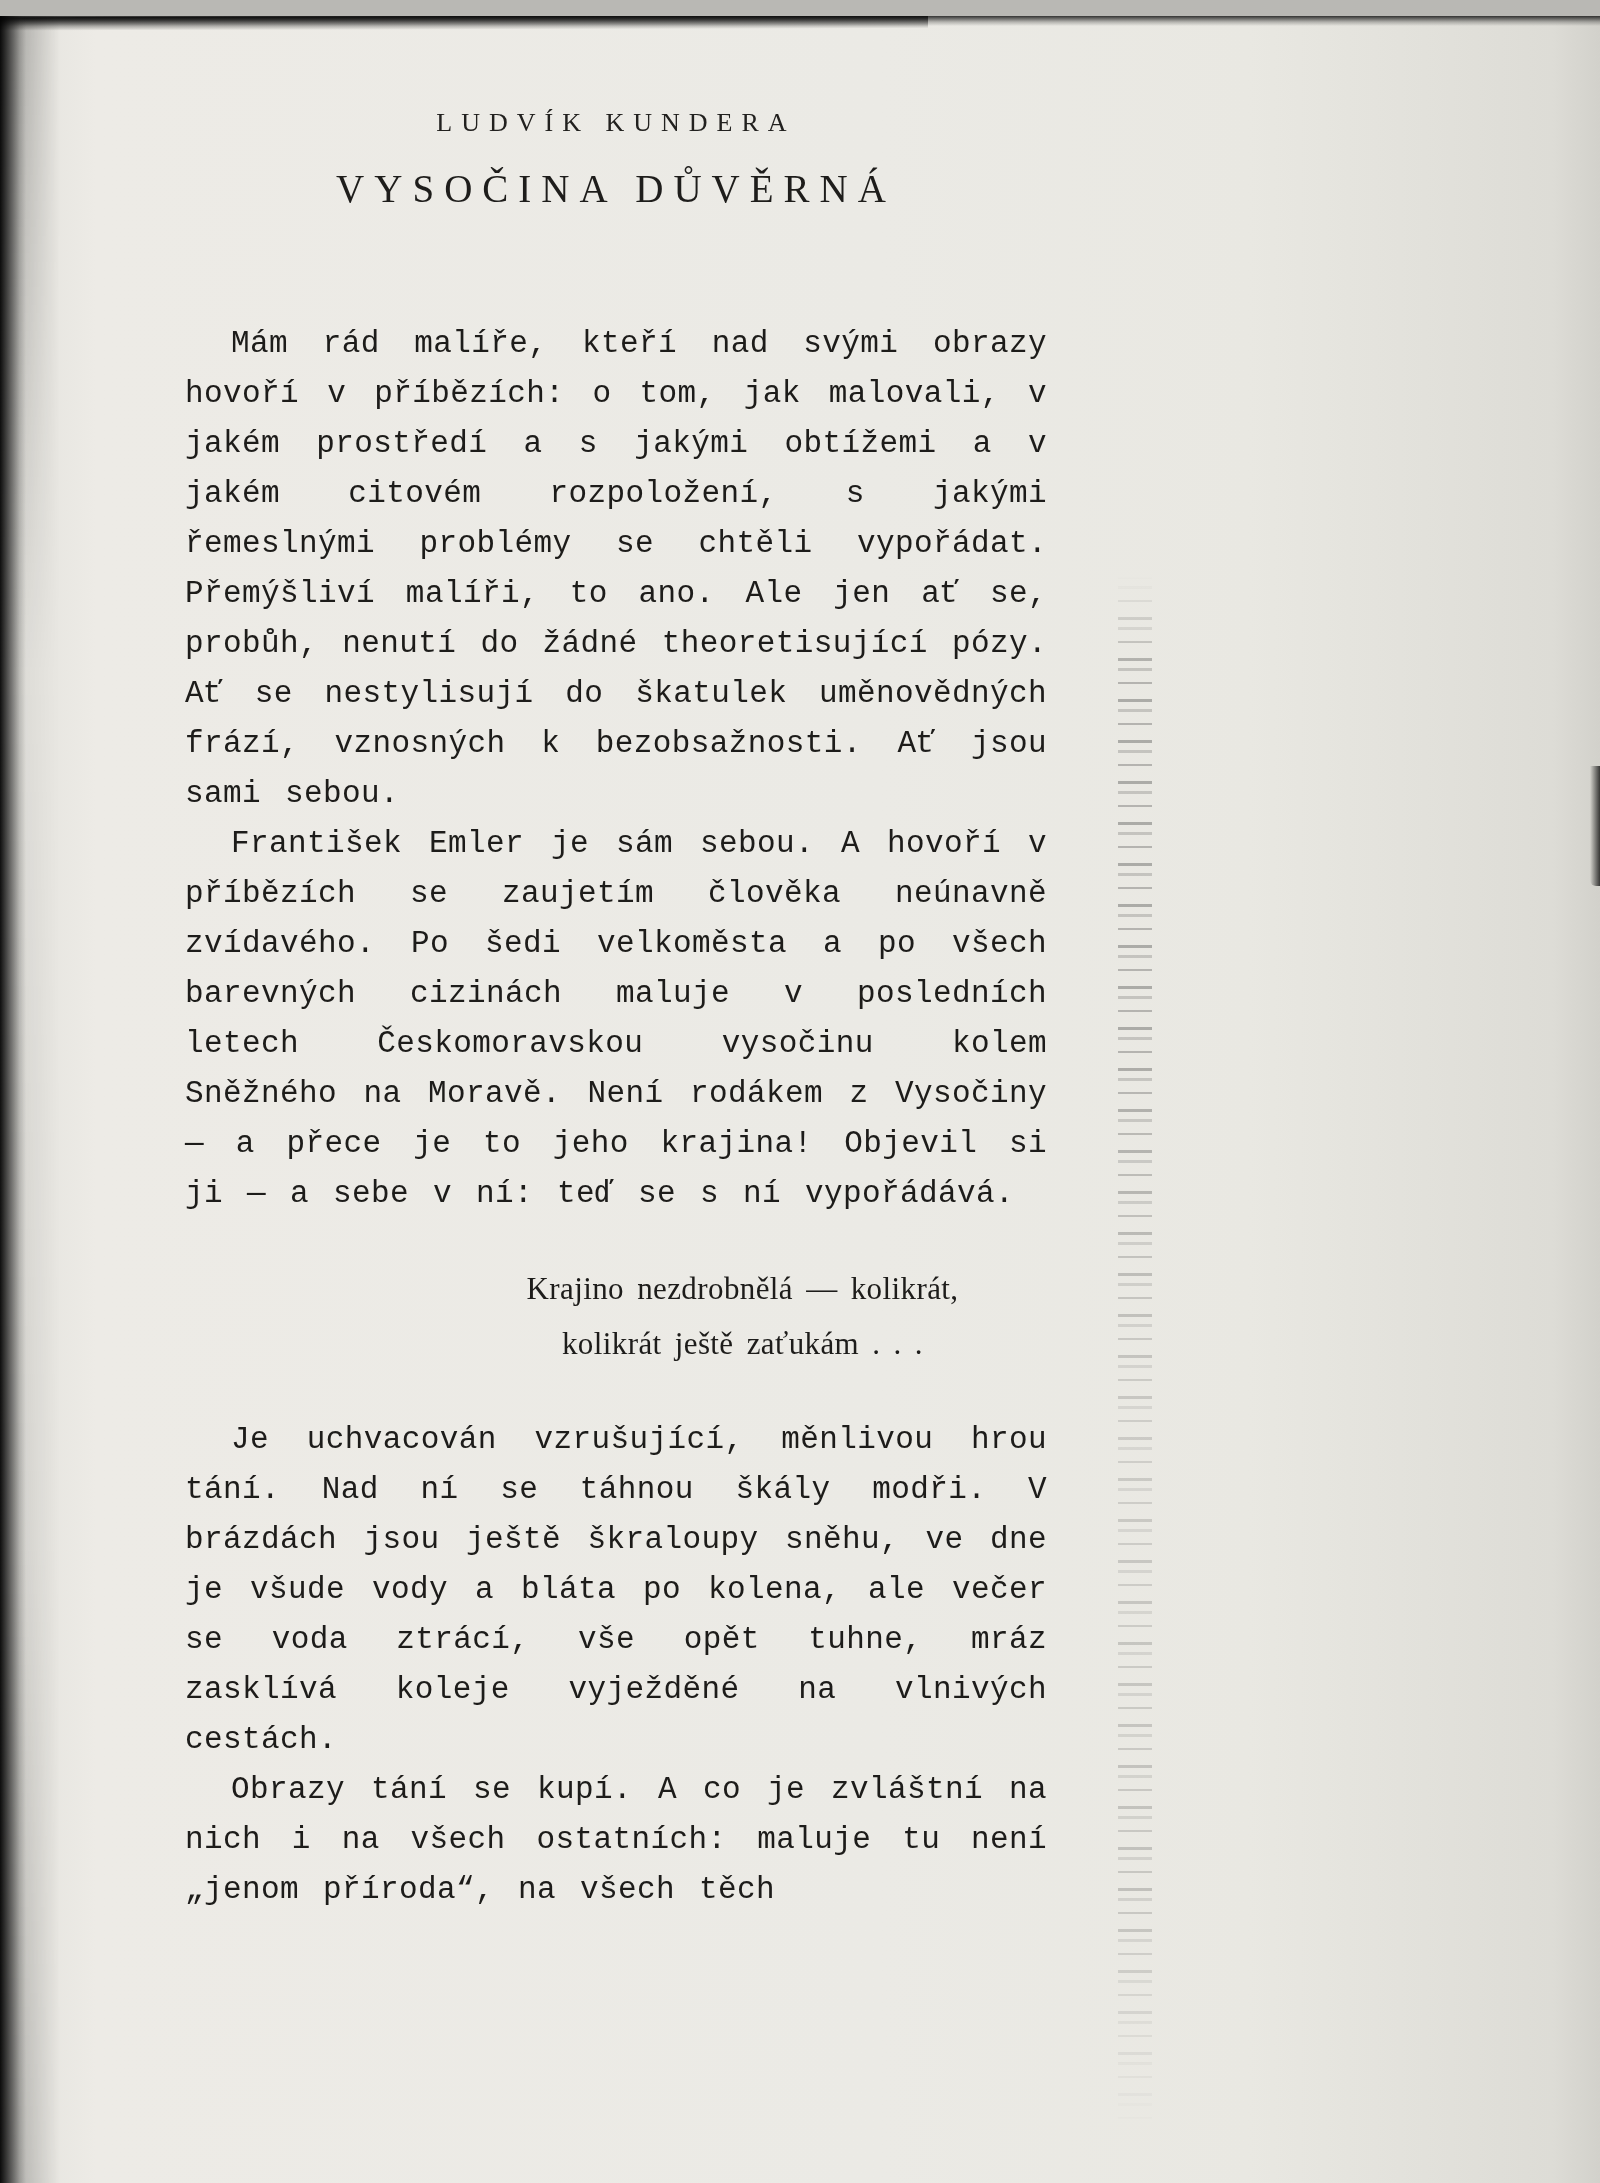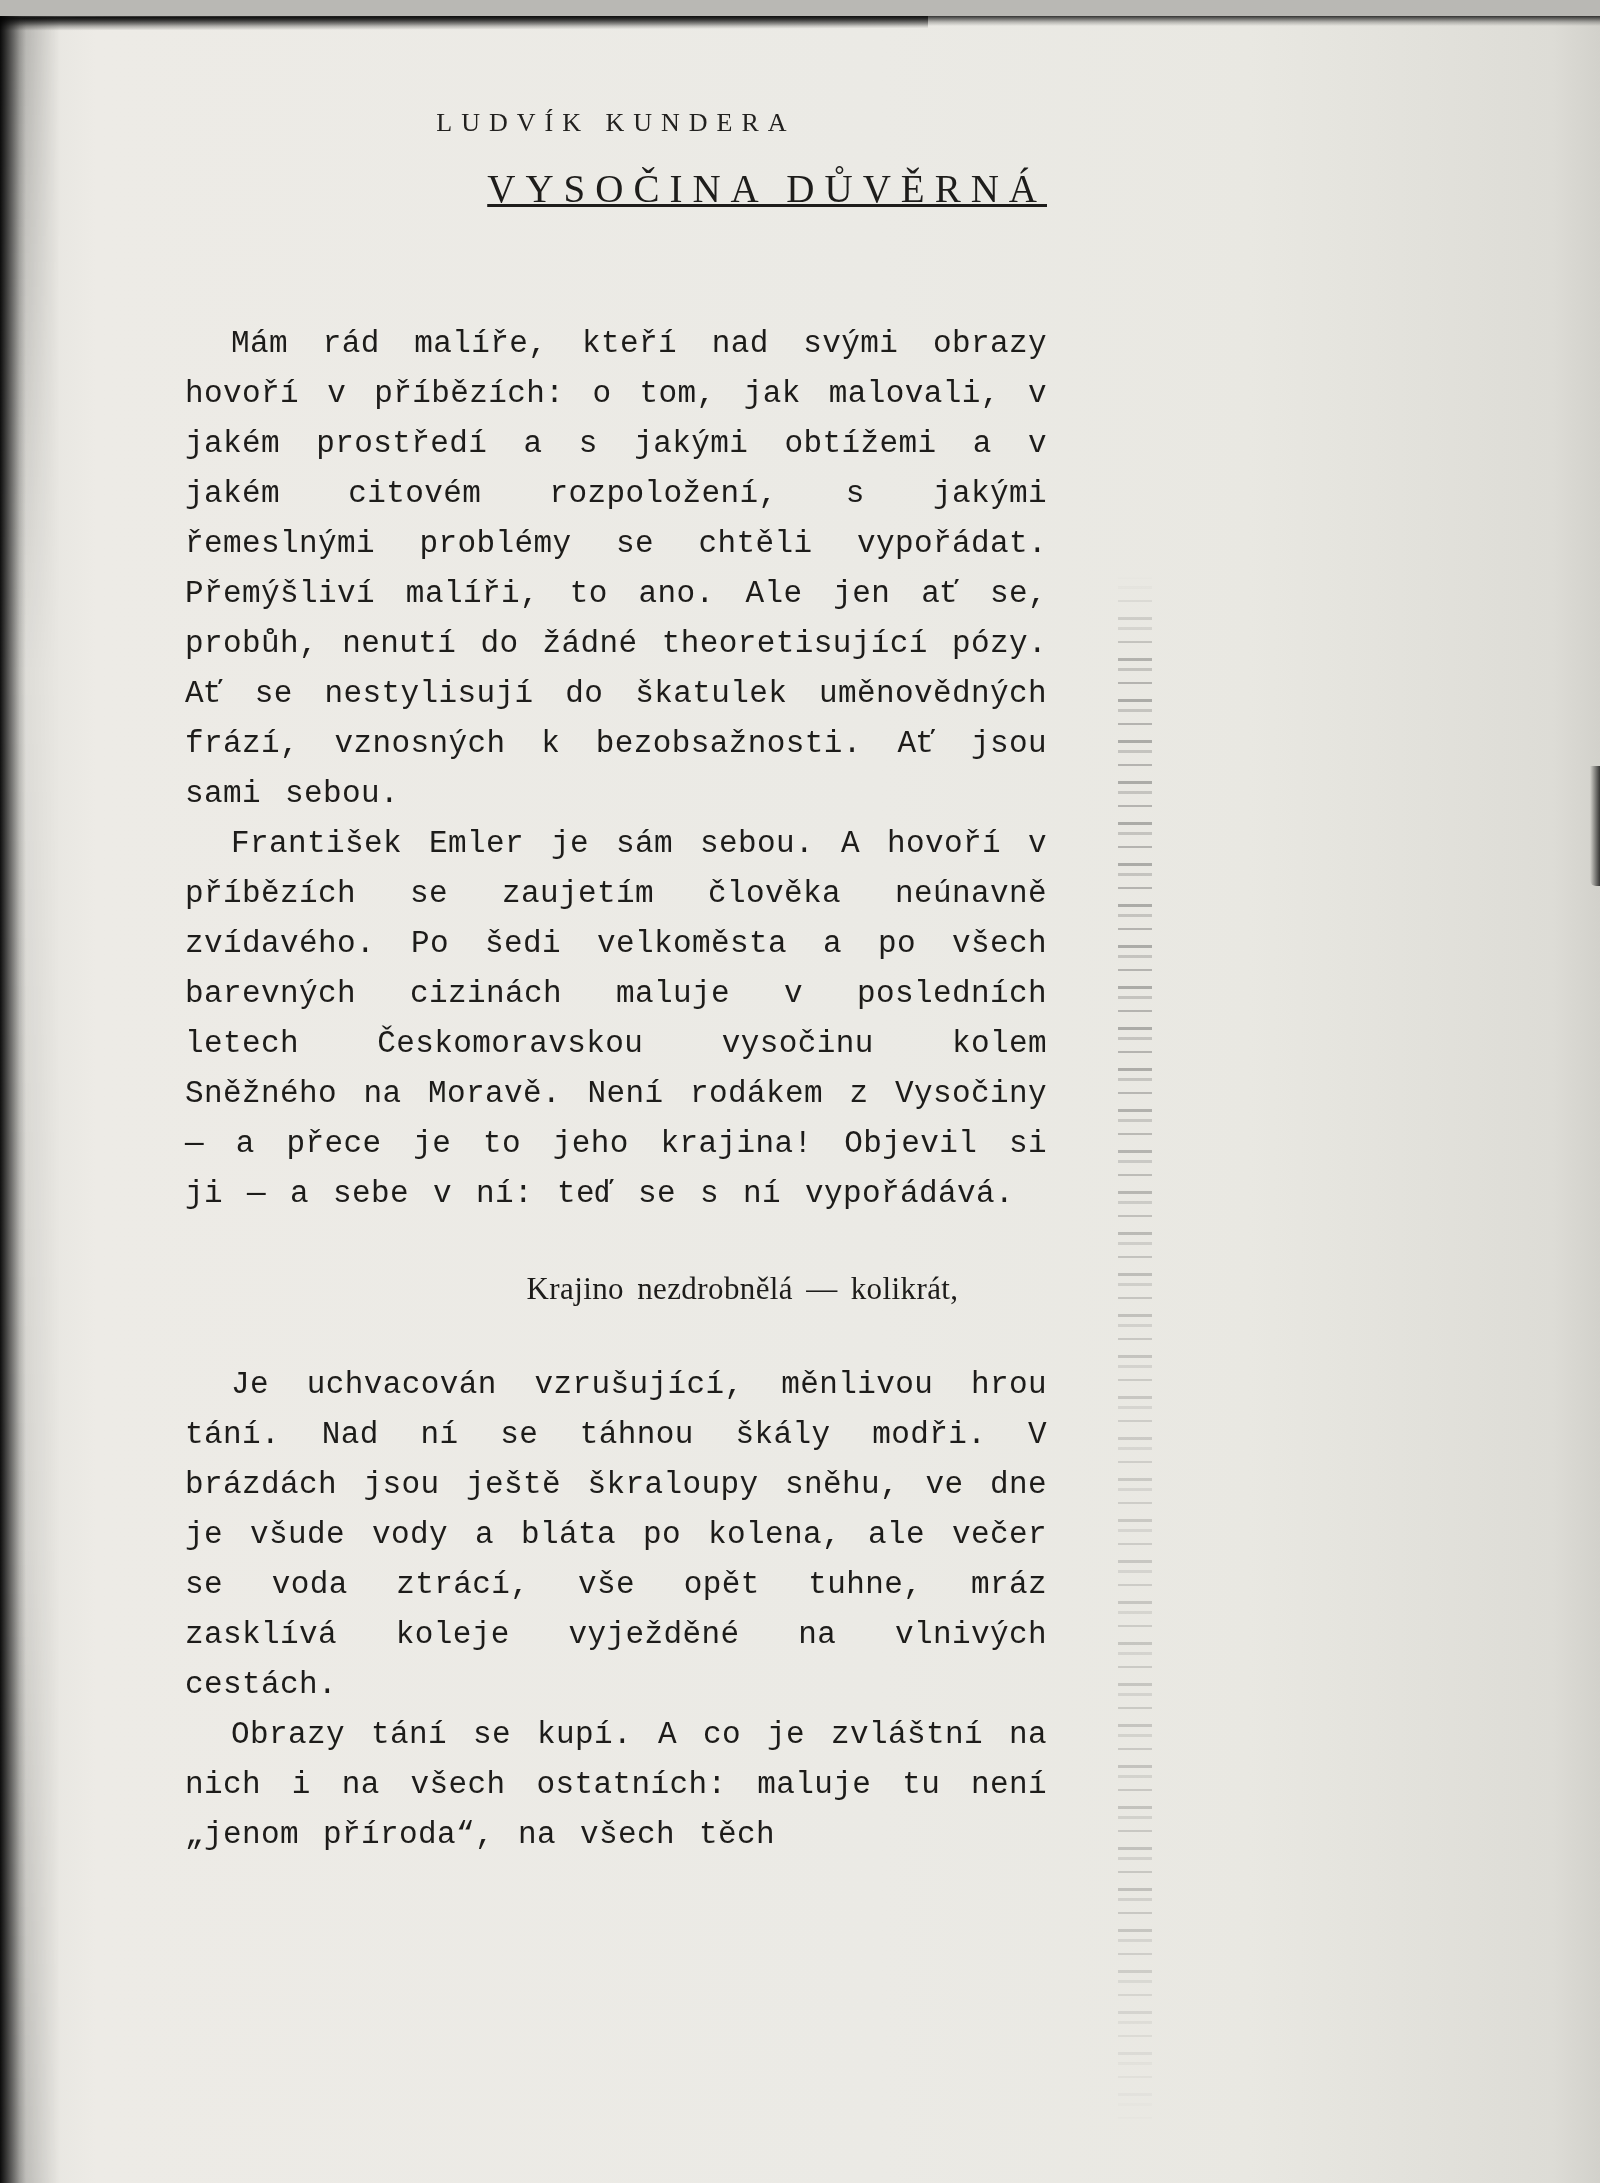--- a/index.html
+++ b/index.html
@@ -74,27 +74,26 @@
   .author-line {
     text-align: center;
     font-size: 26px;
     letter-spacing: 9px;
     font-weight: 500;
     color: #22211f;
     margin: 0 0 28px 0;
   }
 
   .page-title {
-    text-align: right;
+    text-align: center;
     font-size: 39px;
     letter-spacing: 10px;
     font-weight: 500;
     color: #1e1d1b;
     margin: 0 0 108px 0;
-    text-decoration: underline;
   }
 
   .para {
     font-size: 31px;
     line-height: 50px;
     text-align: justify;
     text-indent: 46px;
     word-spacing: 5px;
     letter-spacing: 0.4px;
     margin: 0;
@@ -131,20 +130,21 @@
     <div class="author-line">LUDVÍK KUNDERA</div>
 
     <div class="page-title">VYSOČINA DŮVĚRNÁ</div>
 
     <p class="para">Mám rád malíře, kteří nad svými obrazy hovoří v příbězích: o tom, jak malovali, v jakém prostředí a s jakými obtížemi a v jakém citovém rozpoložení, s jakými řemeslnými problémy se chtěli vypořádat. Přemýšliví malíři, to ano. Ale jen ať se, probůh, nenutí do žádné theoretisující pózy. Ať se nestylisují do škatulek uměnovědných frází, vznosných k bezobsažnosti. Ať jsou sami sebou.</p>
 
     <p class="para">František Emler je sám sebou. A hovoří v příbězích se zaujetím člověka neúnavně zvídavého. Po šedi velkoměsta a po všech barevných cizinách maluje v posledních letech Českomoravskou vysočinu kolem Sněžného na Moravě. Není rodákem z Vysočiny — a přece je to jeho krajina! Objevil si ji — a sebe v ní: teď se s ní vypořádává.</p>
 
     <div class="verse">
       <div class="verse-line">Krajino nezdrobnělá — kolikrát,</div>
+      <div class="verse-line">kolikrát ještě zaťukám . . .</div>
     </div>
 
     <p class="para">Je uchvacován vzrušující, měnlivou hrou tání. Nad ní se táhnou škály modři. V brázdách jsou ještě škraloupy sněhu, ve dne je všude vody a bláta po kolena, ale večer se voda ztrácí, vše opět tuhne, mráz zasklívá koleje vyježděné na vlnivých cestách.</p>
 
     <p class="para">Obrazy tání se kupí. A co je zvláštní na nich i na všech ostatních: maluje tu není „jenom příroda“, na všech těch</p>
 
   </div>
 </div>
 
 </body></html>

